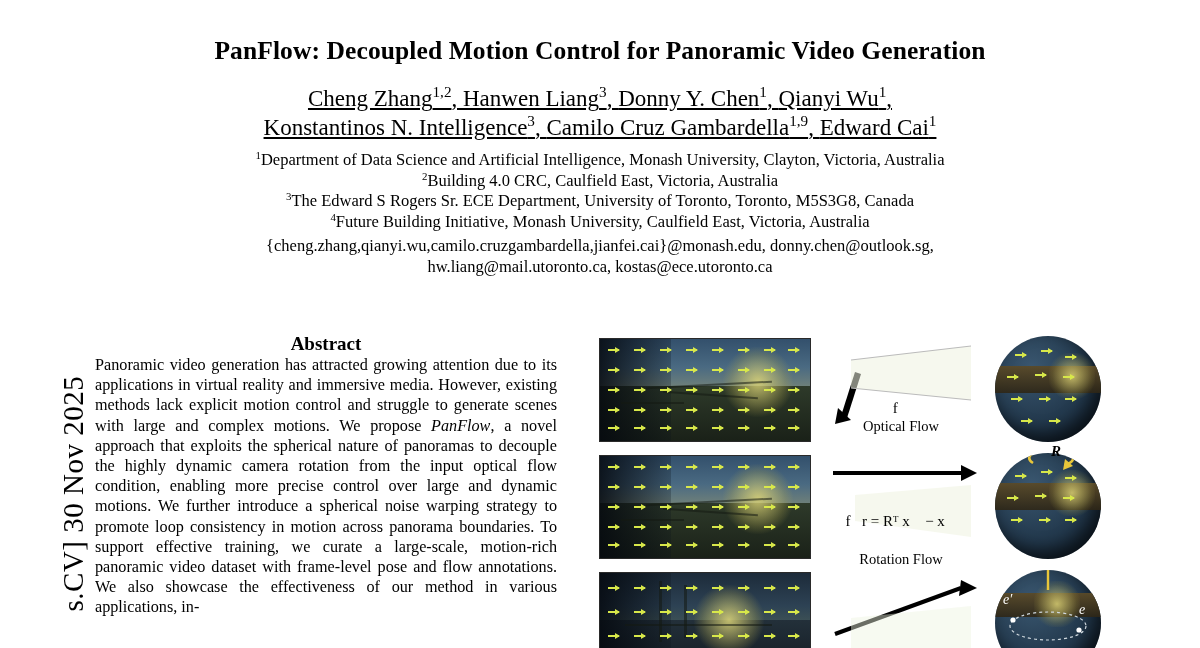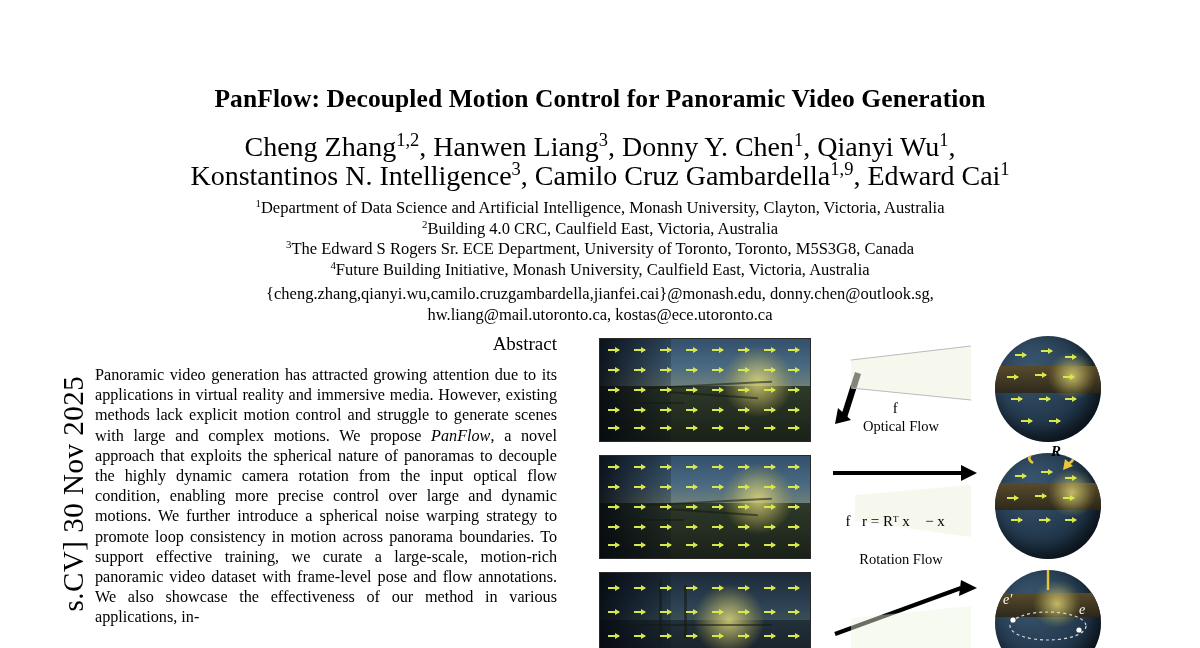--- a/index.html
+++ b/index.html
@@ -37,31 +37,32 @@
     left: 95px;
     top: 0;
     width: 1010px;
     height: 648px;
   }
 
   #title {
     text-align: center;
     font-size: 25.5px;
     font-weight: bold;
-    margin-top: 84px;
+    margin-top: 36px;
     letter-spacing: 0.1px;
   }
 
   #authors {
     text-align: center;
     margin-top: 18px;
   }
   .author-line {
-    font-size: 28px;
+    font-size: 23px;
     line-height: 29px;
+    text-decoration: underline;
   }
   sup { font-size: 0.66em; vertical-align: super; line-height: 0; }
 
   #affiliations {
     text-align: center;
     margin-top: 8px;
   }
   .aff-line {
     font-size: 16.5px;
     line-height: 20.5px;
@@ -82,24 +83,23 @@
     top: 333px;
     left: 0;
     width: 1010px;
     display: flex;
     gap: 42px;
   }
   #col-left { width: 462px; }
   #col-right { width: 506px; position: relative; }
 
   #abstract-head {
-    text-align: right;
+    text-align: center;
     font-size: 19px;
-    font-weight: normal;
-    margin-bottom: 10px;
+    font-weight: bold;
   }
   #abstract-body {
     font-size: 16.2px;
     line-height: 20.2px;
     text-align: justify;
     hyphens: auto;
   }
   #abstract-body i { font-style: italic; }
 
   

